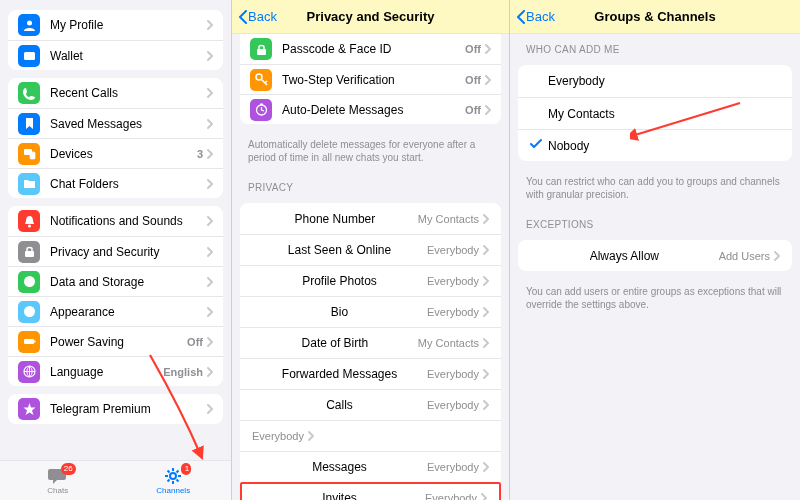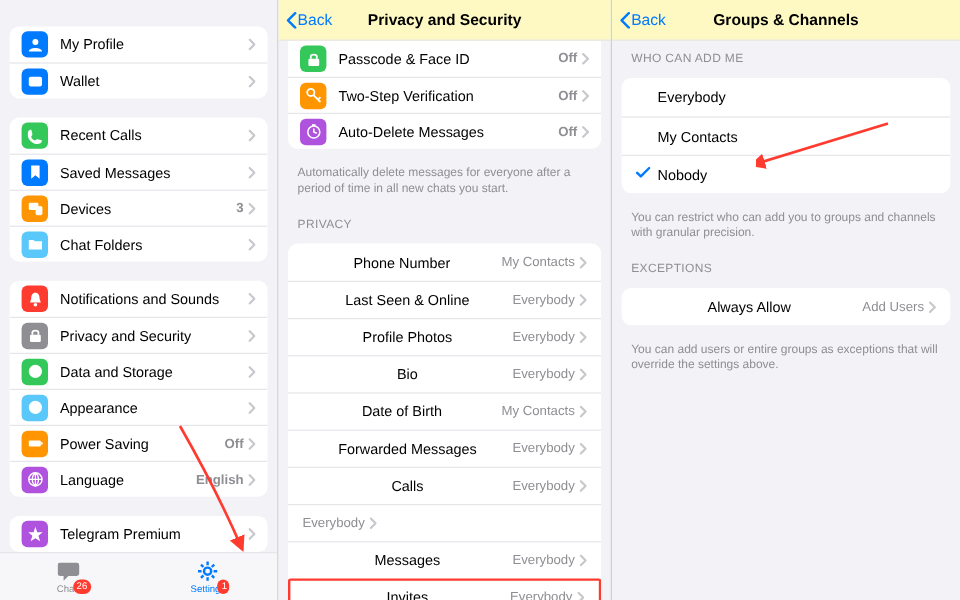--- a/index.html
+++ b/index.html
@@ -17,21 +17,21 @@
   .p1{width:232px;border-right:1px solid #d0d0d0;}
   .p2{width:278px;border-right:1px solid #d0d0d0;}
   .p3{flex:1;}
   .navbar{height:34px;display:flex;align-items:center;justify-content:center;background:#fef9c3;border-bottom:1px solid var(--sep);position:relative;}
   .navbar .title{font-weight:600;font-size:13px;}
   .navbar .back{position:absolute;left:6px;display:flex;align-items:center;color:var(--blue);font-size:13px;cursor:pointer;}
   .navbar .back svg{width:10px;height:14px;}
   .scroll{height:calc(100% - 34px);overflow:hidden;}
   .p1 .scroll{height:calc(100% - 40px);padding-top:6px;}
   .group{margin:6px 8px 10px;border-radius:8px;background:var(--card);overflow:hidden;}
-  .p1 .group{margin:16px 8px 8px;}
+  .p1 .group{margin:4px 8px 8px;}
   .row{display:flex;align-items:center;height:30px;padding:0 10px;border-top:1px solid var(--sep);cursor:pointer;position:relative;}
   .row:first-child{border-top:none;}
   .row .icon{width:22px;height:22px;border-radius:5px;margin-right:10px;display:flex;align-items:center;justify-content:center;color:#fff;flex-shrink:0;}
   .row .icon svg{width:13px;height:13px;}
   .row .label{flex:1;font-size:12px;}
   .row .value{color:var(--muted);font-size:11px;margin-right:4px;font-weight:bold;}
   .row .chev{color:#c7c7cc;}
   .row .chev svg{width:6px;height:10px;display:block;}
   .section-header{font-size:10px;color:var(--muted);text-transform:uppercase;letter-spacing:0.3px;padding:10px 16px 4px;}
   .section-footer{font-size:10px;color:var(--muted);padding:4px 16px 8px;line-height:1.3;}
@@ -46,21 +46,21 @@
   .radio-row:first-child{border-top:none;}
   .radio-row .check{width:18px;color:var(--blue);}
   .radio-row .check svg{width:12px;height:12px;}
   .radio-row .label{font-size:12px;}
   
   .tabbar{position:absolute;bottom:0;left:0;right:0;height:40px;background:#f7f7f9;border-top:1px solid var(--sep);display:flex;}
   .tab{flex:1;display:flex;flex-direction:column;align-items:center;justify-content:center;color:var(--muted);font-size:8px;cursor:pointer;position:relative;}
   .tab.active{color:var(--blue);}
   .tab .ticon{width:20px;height:20px;position:relative;}
   .tab .ticon svg{width:20px;height:20px;}
-  .badge{position:absolute;top:-3px;right:-8px;background:var(--red);color:#fff;border-radius:8px;font-size:8px;min-width:14px;height:12px;line-height:12px;text-align:right;padding:0 3px;margin-top:20px;}
+  .badge{position:absolute;top:-3px;right:-8px;background:var(--red);color:#fff;border-radius:8px;font-size:8px;min-width:14px;height:12px;line-height:12px;text-align:right;padding:0 3px;}
   .badge-dot{min-width:10px;padding:0 2px;}
   
   .arrow{position:absolute;pointer-events:none;}
 </style>
 </head>
 <body>
 
 <svg width="0" height="0" style="position:absolute">
   <defs>
     <g id="chevron-right">
@@ -327,21 +327,21 @@
       <div class="tab">
         <div class="ticon"><svg viewBox="0 0 20 20">
             <use href="#i-chat"></use>
           </svg><span class="badge ">26</span></div>
         <span>Chats</span>
       </div>
       <div class="tab active">
         <div class="ticon"><svg viewBox="0 0 20 20">
             <use href="#i-gear"></use>
           </svg><span class="badge badge-dot">1</span></div>
-        <span>Settings</span>
+        <span>Channels</span>
       </div>
     </div>
   <svg class="arrow" style="bottom:30px;left:140px;width:80px;height:120px;">
     <defs>
         <marker id="ah1" markerWidth="6" markerHeight="6" refX="5" refY="3" orient="auto">
           <path d="M0 0 L6 3 L0 6 Z" fill="#ff3b30"></path>
         </marker>
       </defs>
     <path d="M10 5 C 30 40, 50 80, 62 108" stroke="#ff3b30" stroke-width="2.2" fill="none" marker-end="url(#ah1)"></path>
   </svg>

